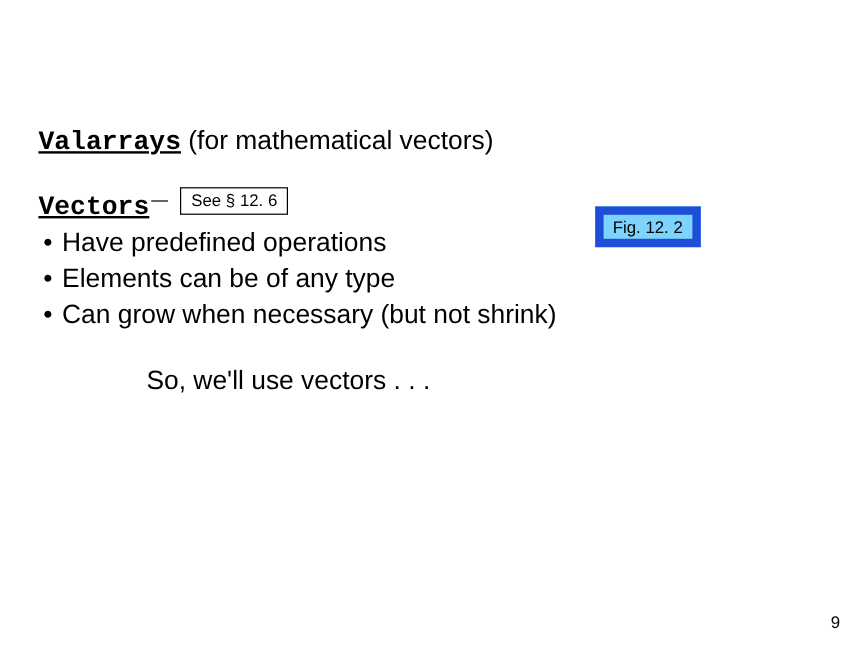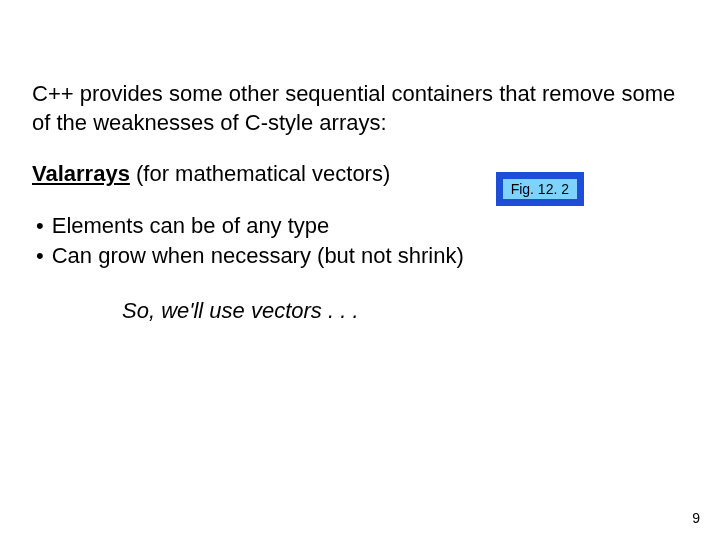--- a/index.html
+++ b/index.html
@@ -35,20 +35,21 @@
     background: #7dd3fc;
   }
   .section {
     font-size: 22px;
     line-height: 1.35;
     margin-top: 22px;
   }
   .section-title {
     font-weight: bold;
     text-decoration: underline;
+    font-family: Liberation Mono, monospace;
   }
   .bullet {
     display: flex;
   }
   .bullet::before {
     content: "•";
     margin: 0 8px 0 4px;
   }
   .see-box {
     display: inline-block;
@@ -65,48 +66,52 @@
     display: inline-block;
     width: 14px;
     height: 1px;
     background: #000;
     vertical-align: middle;
     position: relative;
     top: -4px;
     margin-left: 2px;
   }
   .closing {
-    font-style: italic;
     font-size: 22px;
     margin-top: 28px;
     margin-left: 90px;
   }
   .page-num {
     position: absolute;
     right: 20px;
     bottom: 14px;
     font-size: 14px;
   }
 </style>
 </head>
 <body>
 
 <div class="slide">
 
-  <div class="intro">C++ provides some other sequential containers that remove some of the weaknesses of C-style arrays:</div>
 
   <div class="fig-box">Fig. 12. 2</div>
 
   <div class="section">
     <div>
       <span class="section-title">Valarrays</span><span> (for mathematical vectors)</span>
     </div>
   </div>
 
   <div class="section">
+    <div>
+      <span class="section-title">Vectors</span><span class="connector"></span><span class="see-box">See § 12. 6</span>
+    </div>
+    <div class="bullet">
+        <span>Have predefined operations</span>
+      </div>
     <div class="bullet">
         <span>Elements can be of any type</span>
       </div>
     <div class="bullet">
         <span>Can grow when necessary (but not shrink)</span>
       </div>
   </div>
 
   <div class="closing">So, we'll use vectors . . .</div>
 

